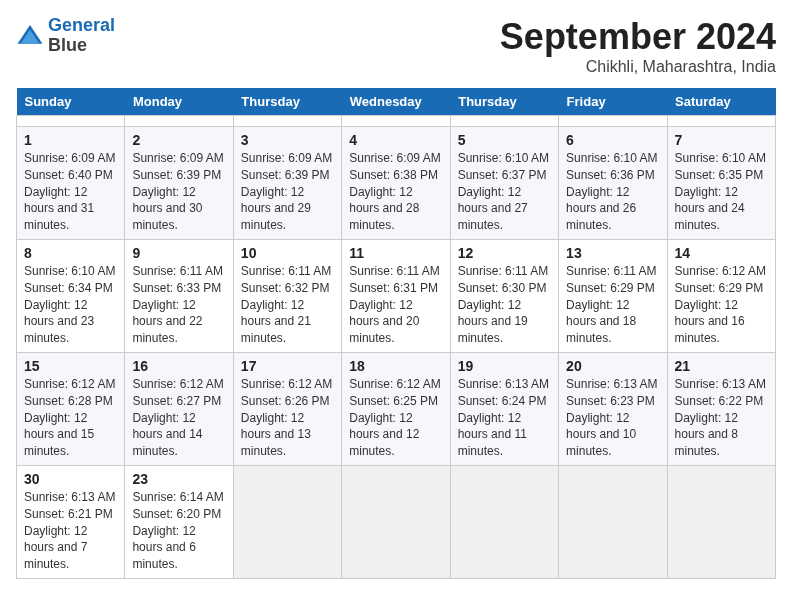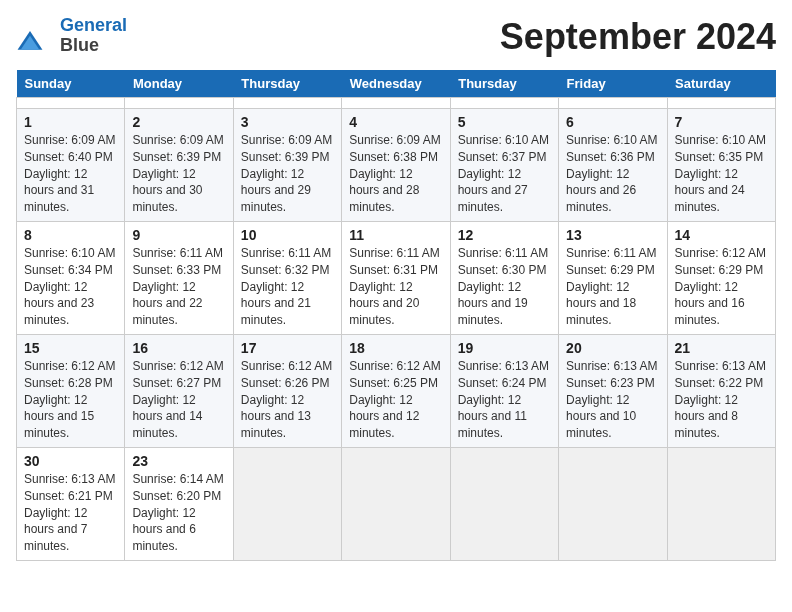--- a/index.html
+++ b/index.html
@@ -11,22 +11,22 @@
       padding: 16px;
     }
     .header {
       display: flex;
       justify-content: space-between;
       align-items: flex-start;
       margin-bottom: 12px;
     }
     .logo {
       display: flex;
-      align-items: flex-end;
-      gap: 16px;
+      align-items: center;
+      gap: 4px;
     }
     .logo-text {
       font-size: 18px;
       font-weight: bold;
       color: #333;
       line-height: 1.1;
     }
     .logo-text span {
       color: #1a6bb5;
     }
@@ -96,20 +96,21 @@
       <polygon points="18,4 34,28 2,28" fill="#1a6bb5"></polygon>
       <polygon points="18,10 30,28 6,28" fill="#4a9de0"></polygon>
     </svg>
     <div class="logo-text">
       <div><span>General</span></div>
       <div><span style="color:#404040">Blue</span></div>
     </div>
   </div>
   <div class="title-block">
     <div class="month-title">September 2024</div>
+    <div class="subtitle">Chikhli, Maharashtra, India</div>
   </div>
 </div>
 
 <table>
   <thead>
     <tr>
       <th>Sunday</th>
       <th>Monday</th>
       <th>Thursday</th>
       <th>Wednesday</th>

